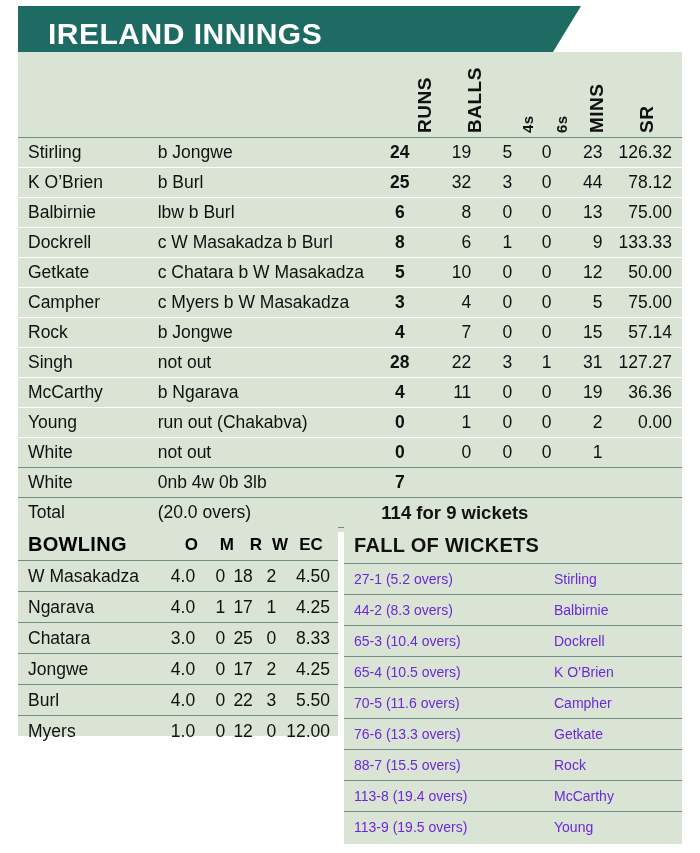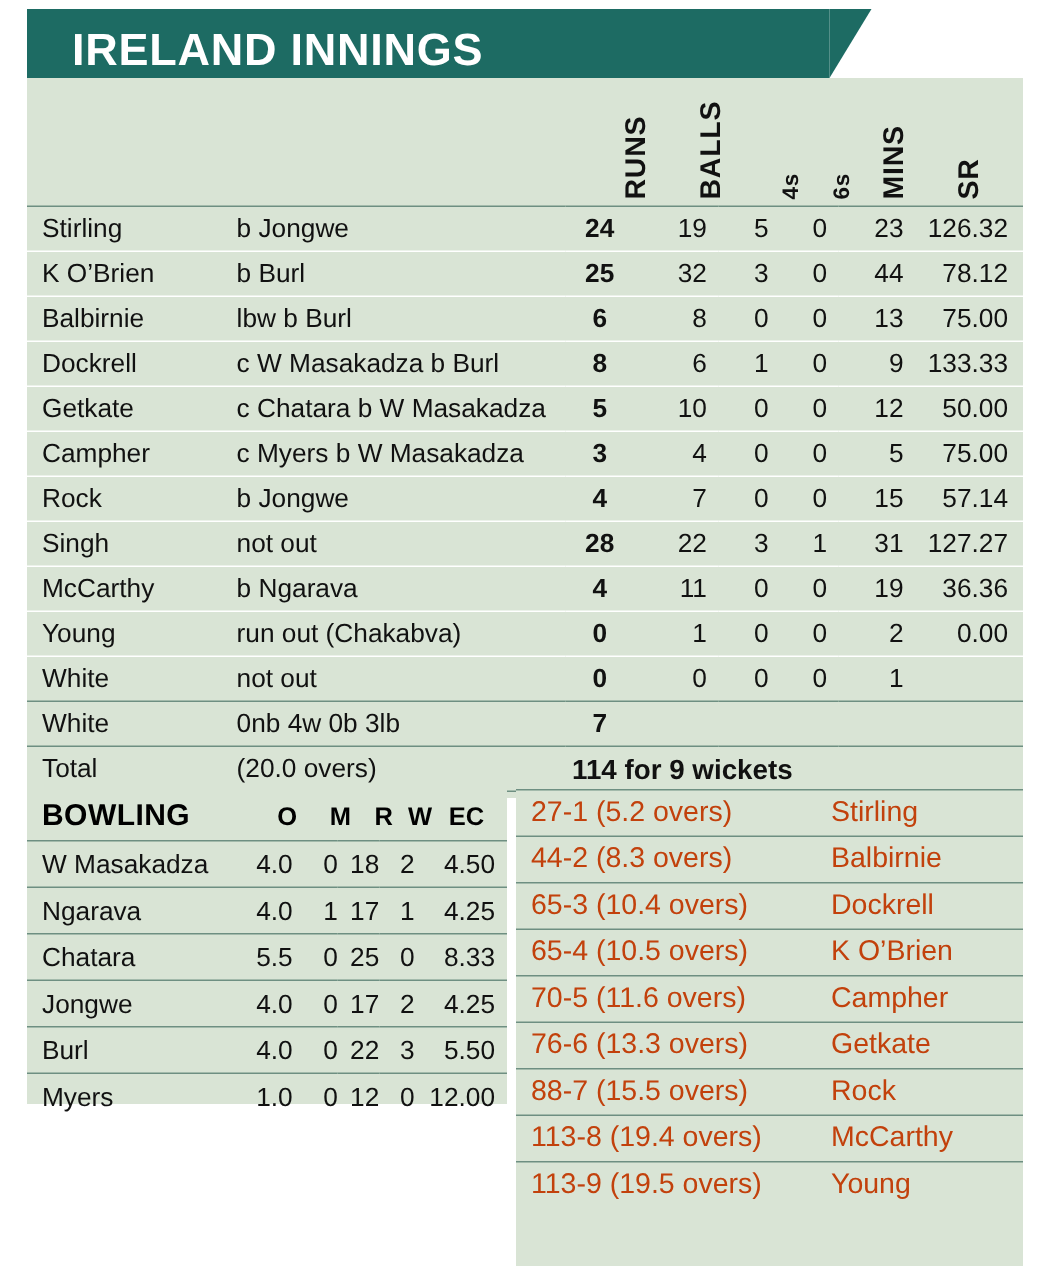--- a/index.html
+++ b/index.html
@@ -167,22 +167,22 @@
   }
   .b-name { padding-left: 10px !important; width: 140px; }
   .b-o  { width: 34px; text-align: center; }
   .b-m  { width: 26px; text-align: right; }
   .b-r  { width: 28px; text-align: right; }
   .b-w  { width: 24px; text-align: right; }
   .b-ec { width: 54px; text-align: right; padding-right: 8px !important; }
   table.fow {
     width: 100%;
     border-collapse: collapse;
-    font-size: 19px;
-    color: #c2410c;
+    font-size: 14px;
+    color: #6d28d9;
   }
   table.fow td {
     border-top: 1px solid #6e8f82;
     padding: 3px 0;
     height: 24px;
   }
   .f-score { padding-left: 10px !important; width: 200px; }
   .f-bat { }
 </style>
 </head>
@@ -359,21 +359,21 @@
         <tr>
           <td class="b-name">Ngarava</td>
           <td class="b-o">4.0</td>
           <td class="b-m">1</td>
           <td class="b-r">17</td>
           <td class="b-w">1</td>
           <td class="b-ec">4.25</td>
         </tr>
         <tr>
           <td class="b-name">Chatara</td>
-          <td class="b-o">5.5</td>
+          <td class="b-o">3.0</td>
           <td class="b-m">0</td>
           <td class="b-r">25</td>
           <td class="b-w">0</td>
           <td class="b-ec">8.33</td>
         </tr>
         <tr>
           <td class="b-name">Jongwe</td>
           <td class="b-o">4.0</td>
           <td class="b-m">0</td>
           <td class="b-r">17</td>
@@ -394,20 +394,21 @@
           <td class="b-m">0</td>
           <td class="b-r">12</td>
           <td class="b-w">0</td>
           <td class="b-ec">12.00</td>
         </tr>
       </tbody>
     </table>
   </div>
 
   <div class="fow-block">
+    <div class="panel-title">FALL OF WICKETS</div>
     <table class="fow">
       <tbody>
         <tr>
           <td class="f-score">27-1 (5.2 overs)</td>
           <td class="f-bat">Stirling</td>
         </tr>
         <tr>
           <td class="f-score">44-2 (8.3 overs)</td>
           <td class="f-bat">Balbirnie</td>
         </tr>

